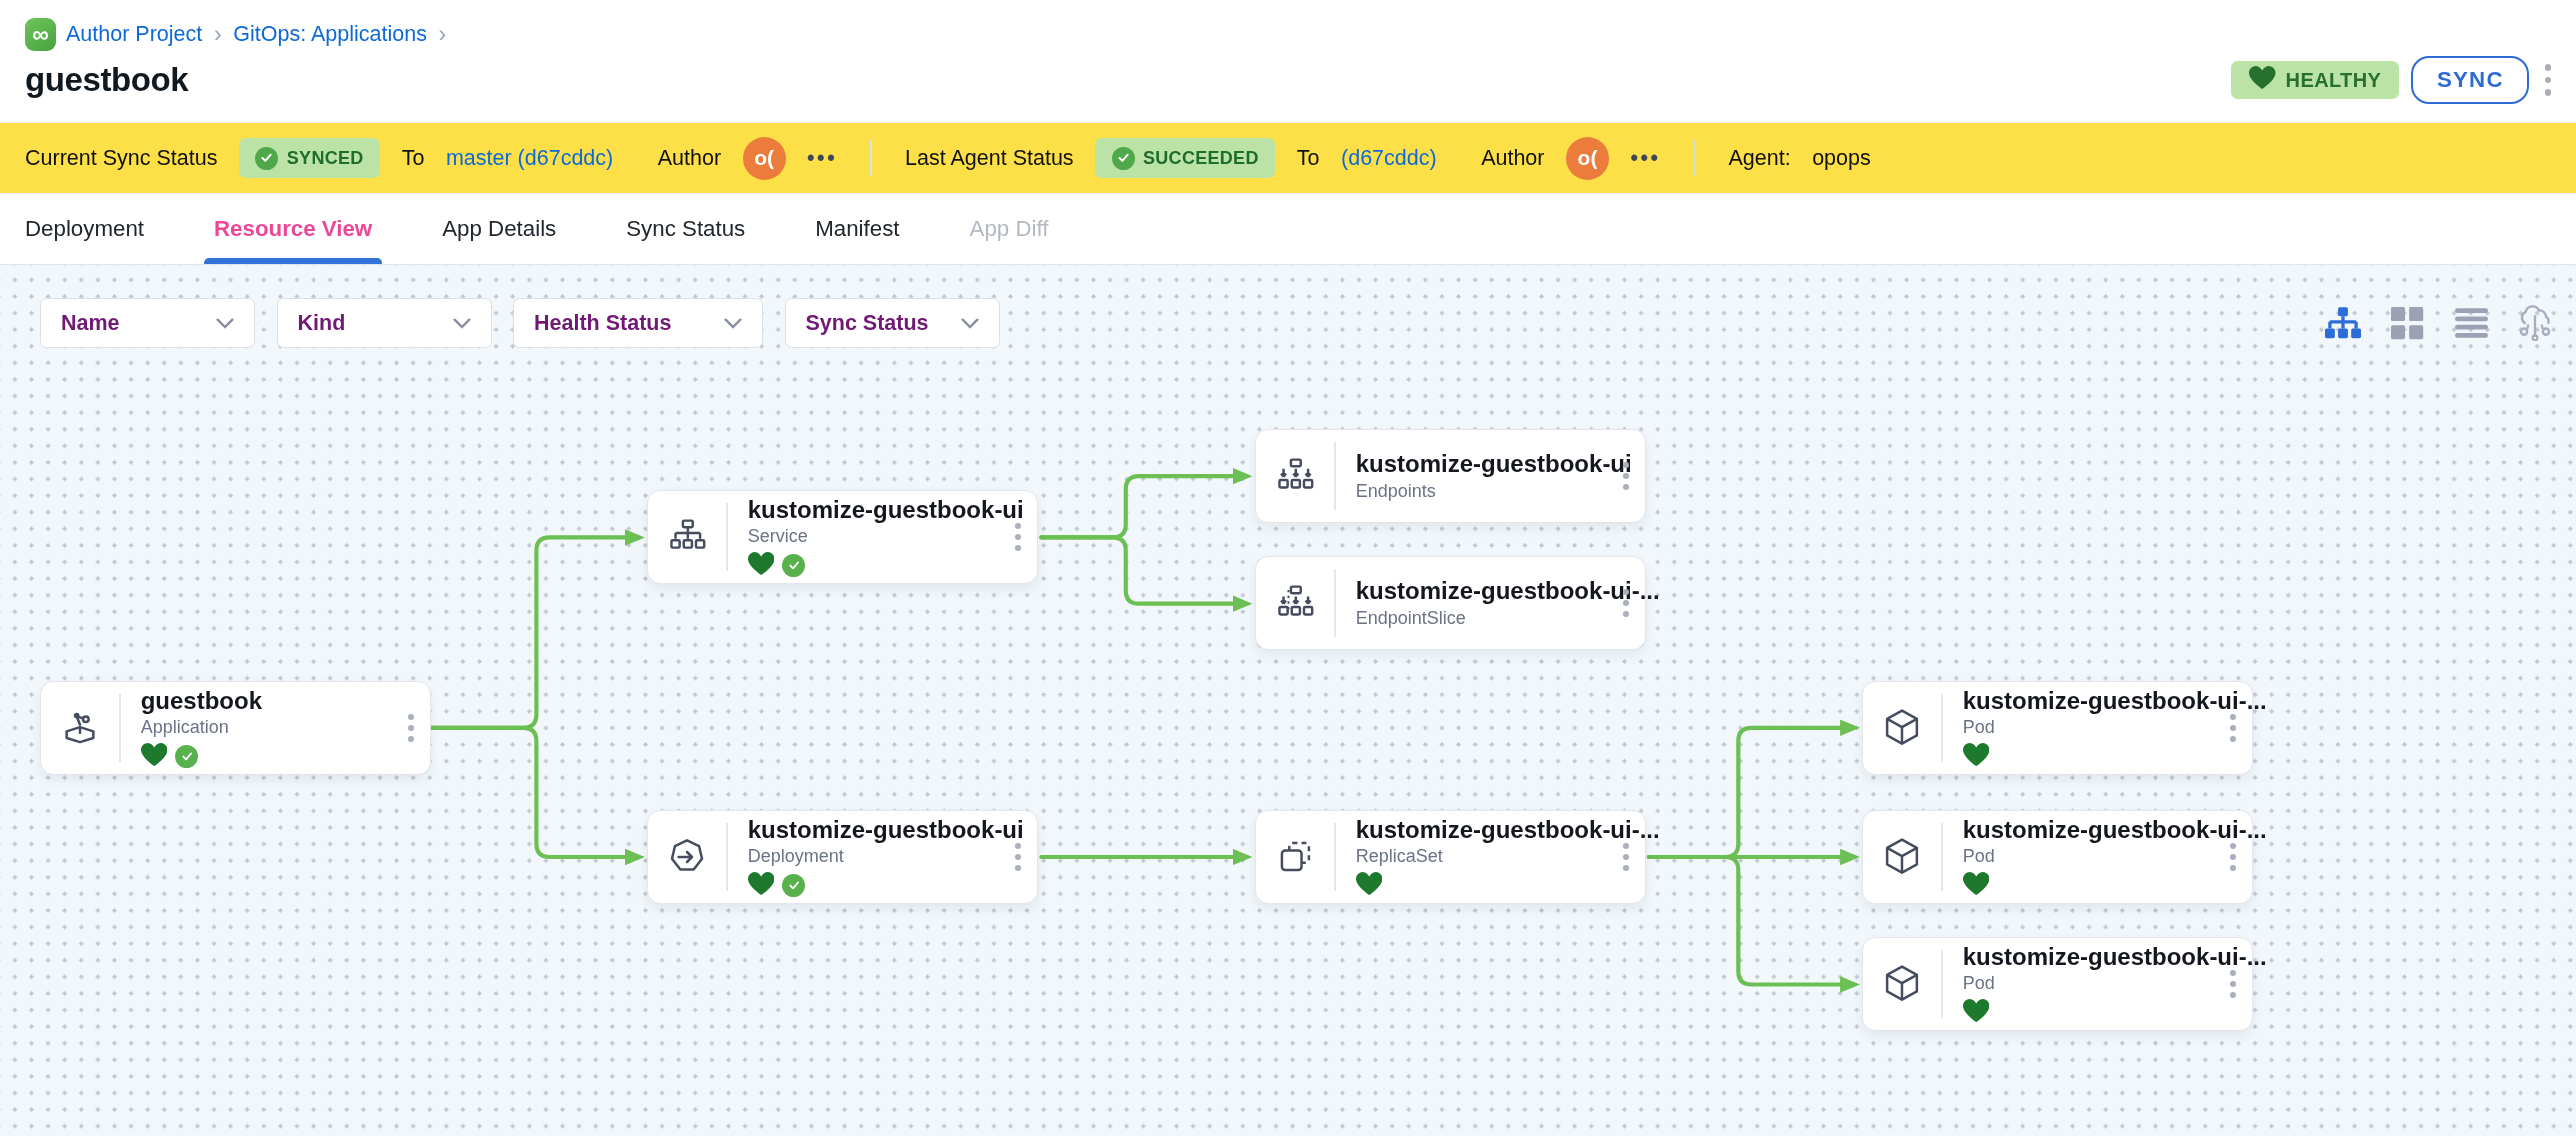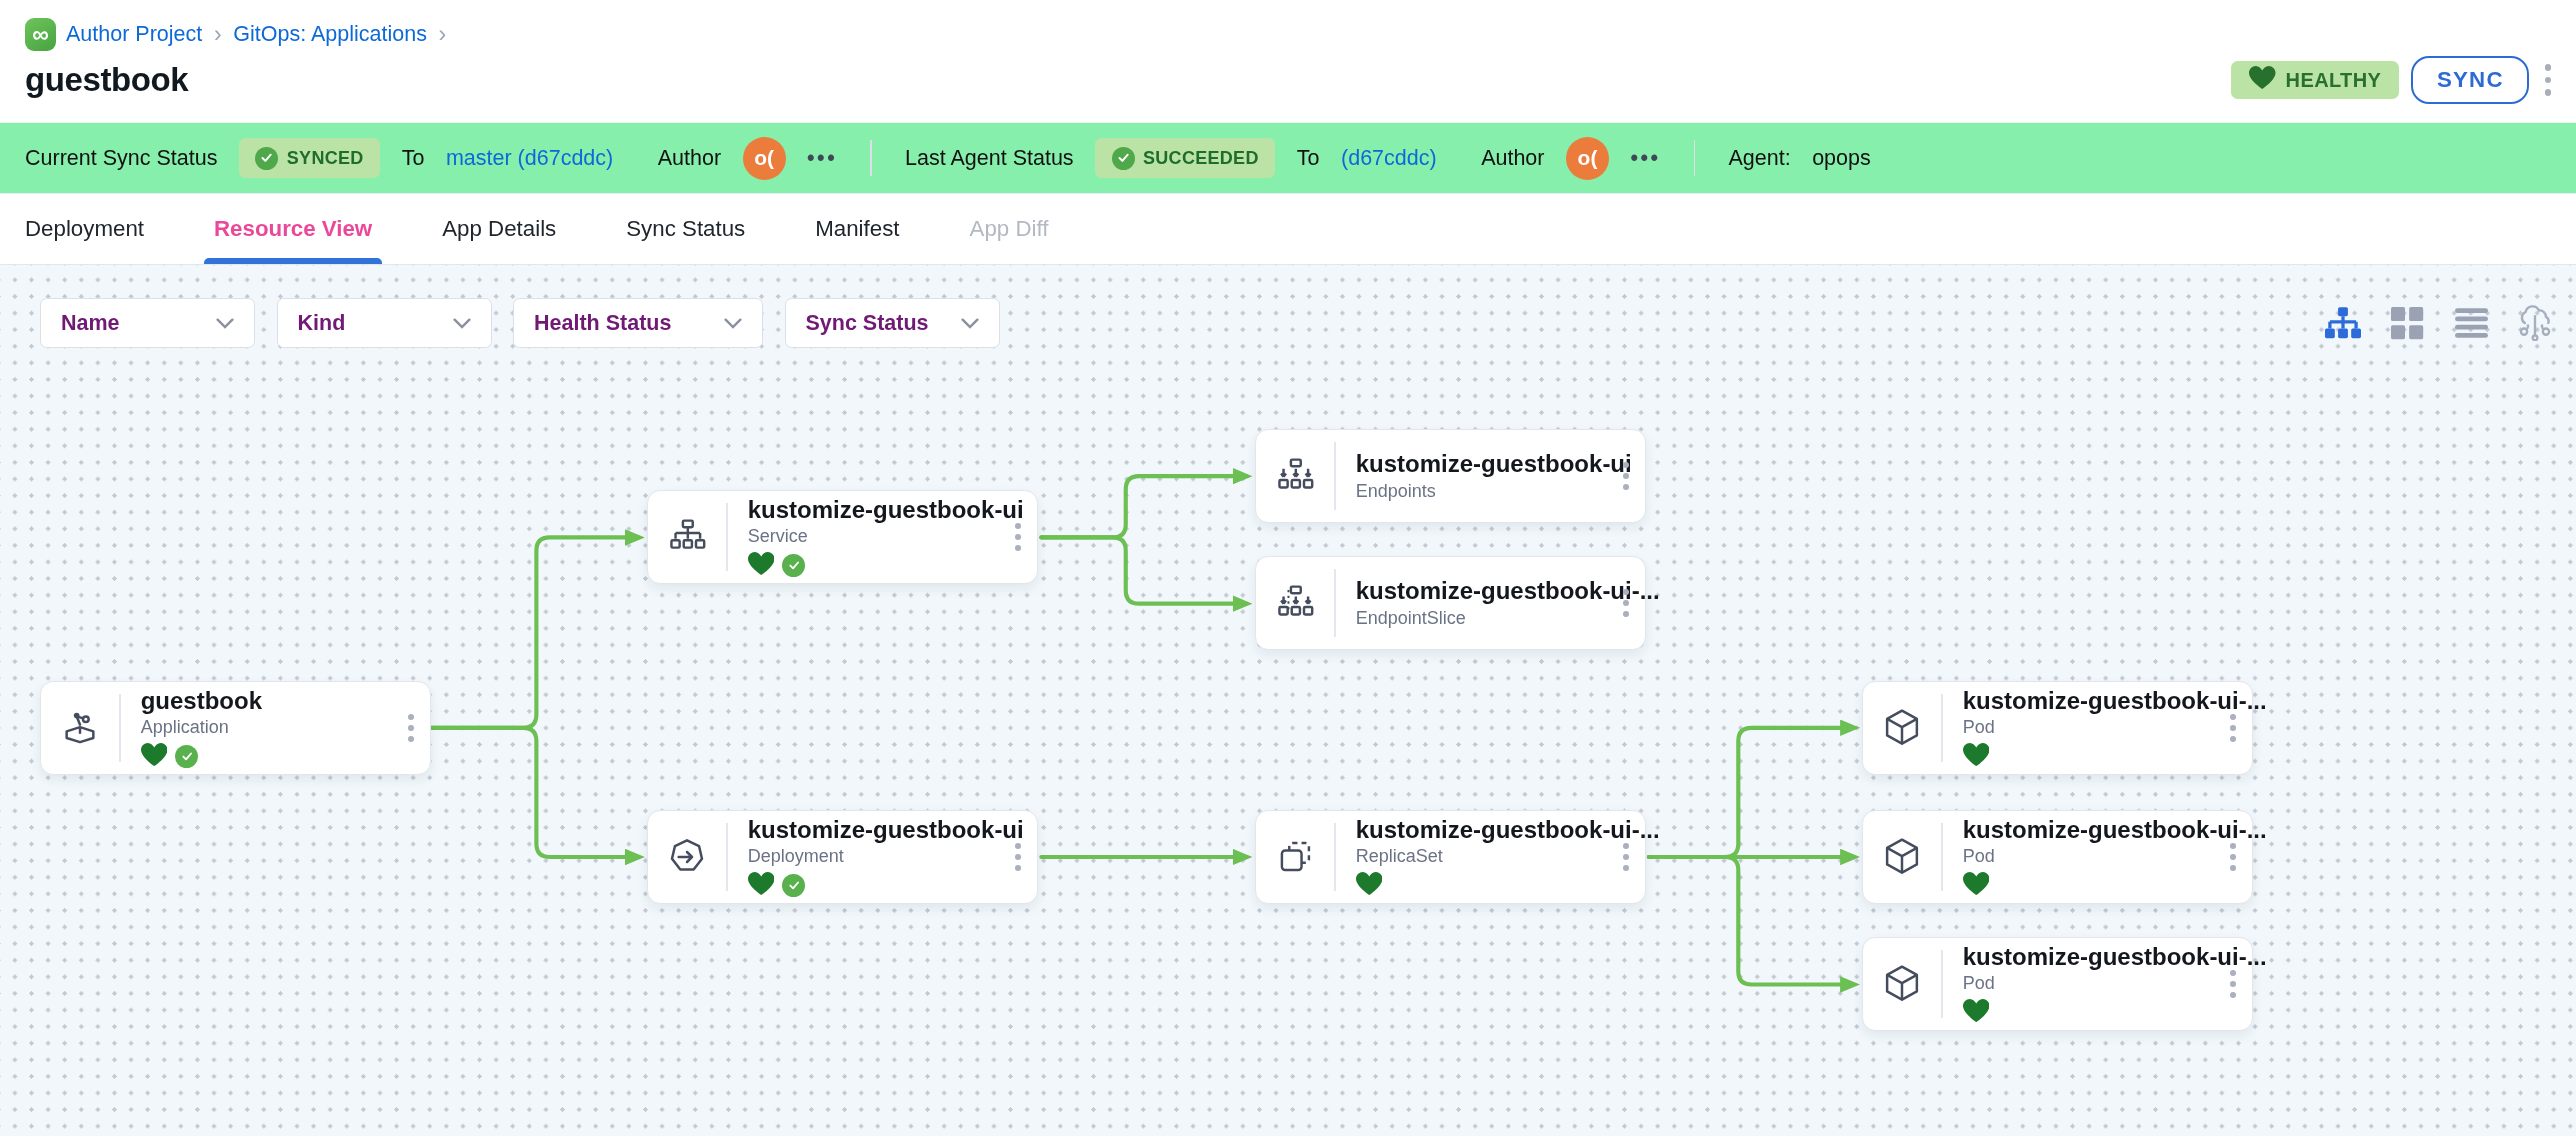--- a/index.html
+++ b/index.html
@@ -15,21 +15,21 @@
   .page-title { font-size:33px; font-weight:bold; color:#101820; margin-top:10px; letter-spacing:-0.4px; }
   .header-actions { position:absolute; top:36px; right:21.5px; display:flex; align-items:center; gap:12px;margin-top:20px; }
   .health-badge { display:flex; align-items:center; gap:10px; background:#bce3a6; border-radius:6.6px; height:38px; padding:0 18px;
                   color:#27702d; font-size:20px; font-weight:bold; letter-spacing:0.4px; }
   .sync-btn { height:48px; min-width:118px; background:#fff; border:2.5px solid #2d6bd4; border-radius:18px;
               color:#2d6bd4; font-size:22.3px; font-weight:bold; letter-spacing:1.2px; display:flex; align-items:center; justify-content:center; cursor:pointer; }
   .kebab { display:flex; flex-direction:column; gap:5.8px; padding:3.3px; cursor:pointer; }
   .kebab i { width:6.6px; height:6.6px; border-radius:50%; background:#a9aeba; }
 
   
-  .status-bar { height:71px; display:flex; align-items:center; padding:0 25px; gap:21.5px; background:#86efac; border-bottom:1.7px solid #e9ecf1; font-size:21.5px; color:#111; }
+  .status-bar { height:71px; display:flex; align-items:center; padding:0 25px; gap:21.5px; background:#fde047; border-bottom:1.7px solid #e9ecf1; font-size:21.5px; color:#111; }
   .sb-label { color:#111; }
   .pill { display:flex; align-items:center; gap:8.3px; background:#bce3a6; border-radius:6.6px; height:40px; padding:0 16.6px;
           color:#1f6d2c; font-size:18px; font-weight:bold; letter-spacing:0.3px; }
   .check-circle { width:23px; height:23px; border-radius:50%; background:#4fa84a; display:flex; align-items:center; justify-content:center; }
   .check-circle svg { width:13.2px; height:13.2px; }
   .sb-link { color:#0d69d8; font-weight:normal; }
   .avatar { width:43px; height:43px; border-radius:50%; background:#ec7c3c; color:#fff; font-size:21px; font-weight:bold;
             display:flex; align-items:center; justify-content:center; }
   .more-dots { color:#3f4856; font-weight:bold; font-size:21.5px; letter-spacing:2.5px; cursor:pointer; }
   .sb-divider { width:1.7px; height:36px; background:#dcdfe6; margin:0 11.6px; }

